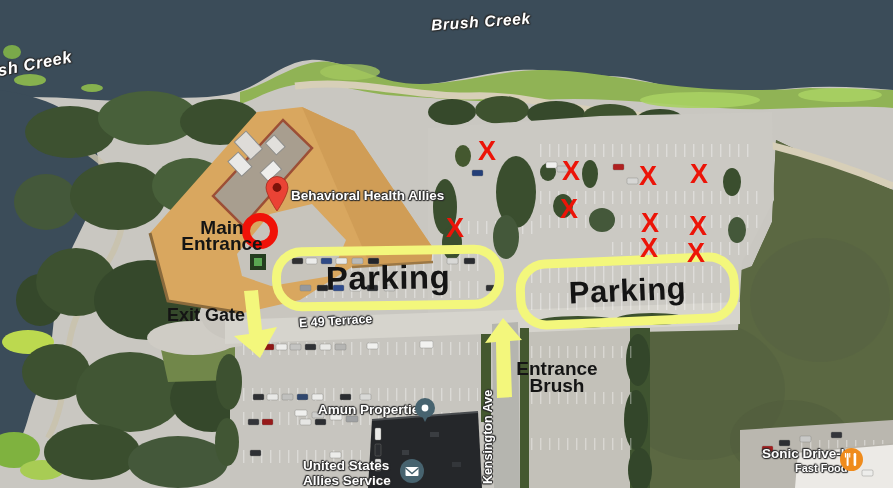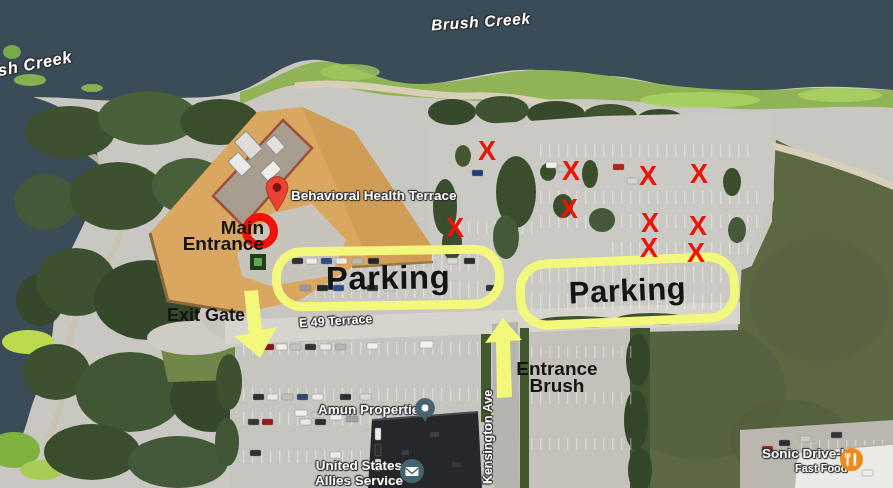--- a/index.html
+++ b/index.html
@@ -14,27 +14,27 @@
                 -1px -1px 1px rgba(45,45,45,.85),1px 1px 1px rgba(45,45,45,.85);}
   .water-label{font-style:italic;font-size:15.5px;letter-spacing:.7px;}
   .brush-top{left:431px;top:13px;transform:rotate(-4deg);}
   .brush-left{left:-33px;top:57px;transform:rotate(-11deg);font-size:16.5px;}
   .bha{left:291px;top:189px;font-size:13.5px;}
   .street{font-size:12.5px;}
   .e49{left:299px;top:315px;transform:rotate(-3.5deg);}
   .kensington{left:489px;top:437px;transform:translate(-50%,-50%) rotate(-90deg);}
   .poi{font-size:13.5px;}
   .amun{left:318px;top:403px;}
-  .usps{left:303px;top:458px;width:112px;text-align:center;line-height:15px;white-space:normal;}
+  .usps{left:303px;top:458px;width:112px;text-align:left;line-height:15px;white-space:normal;}
   .sonic-name{left:762px;top:447px;}
   .sonic-cat{left:795px;top:462px;font-size:11px;}
 
   
   .anno{position:absolute;color:var(--anno,#141414);font-weight:600;white-space:nowrap;line-height:1.1;}
-  .main-ent{left:180px;top:220px;width:84px;text-align:right;font-size:19px;line-height:15.5px;white-space:normal;}
+  .main-ent{left:180px;top:220px;width:84px;text-align:center;font-size:19px;line-height:15.5px;white-space:normal;}
   .exit-gate{left:167px;top:306px;font-size:18px;}
   .ent-gate{left:512px;top:360px;width:90px;text-align:center;font-size:19px;line-height:17px;white-space:normal;}
 
   .yrect{position:absolute;box-sizing:border-box;border:9px solid var(--hl,#f3f77c);
          border-radius:30px;display:flex;align-items:center;justify-content:center;}
   .rect1{left:272px;top:246px;width:232px;height:64px;transform:rotate(-.8deg);}
   .rect2{left:516px;top:256px;width:223px;height:70px;transform:rotate(-2.4deg);}
   .parking-text{font-size:33px;font-weight:600;color:var(--anno,#141414);letter-spacing:.5px;}
   .rect2 .parking-text{font-size:31px;}
 
@@ -247,21 +247,21 @@
       <rect x="762" y="446" width="11" height="6" rx="1.2" fill="#a31d1d"></rect>
       <rect x="779" y="440" width="11" height="6" rx="1.2" fill="#2c2e32"></rect>
       <rect x="800" y="436" width="11" height="6" rx="1.2" fill="#c9c9c7"></rect>
       <rect x="831" y="432" width="11" height="6" rx="1.2" fill="#33353a"></rect>
       <rect x="862" y="470" width="11" height="6" rx="1.2" fill="#ededeb"></rect>
     </g>
   </svg>
 
   <div class="map-label water-label brush-top">Brush Creek</div>
   <div class="map-label water-label brush-left">Brush Creek</div>
-  <div class="map-label bha">Behavioral Health Terrace</div>
+  <div class="map-label bha">Behavioral Health Allies</div>
   <div class="map-label street e49">E 49 Terrace</div>
   <div class="map-label street kensington">Kensington Ave</div>
   <div class="map-label poi amun">Amun Properties</div>
   <div class="map-label poi usps">
     <span>United States</span><br>
     <span>Allies Service</span>
   </div>
   <div class="map-label poi sonic-name">Sonic Drive-In</div>
   <div class="map-label sonic-cat">Fast Food</div>
 

